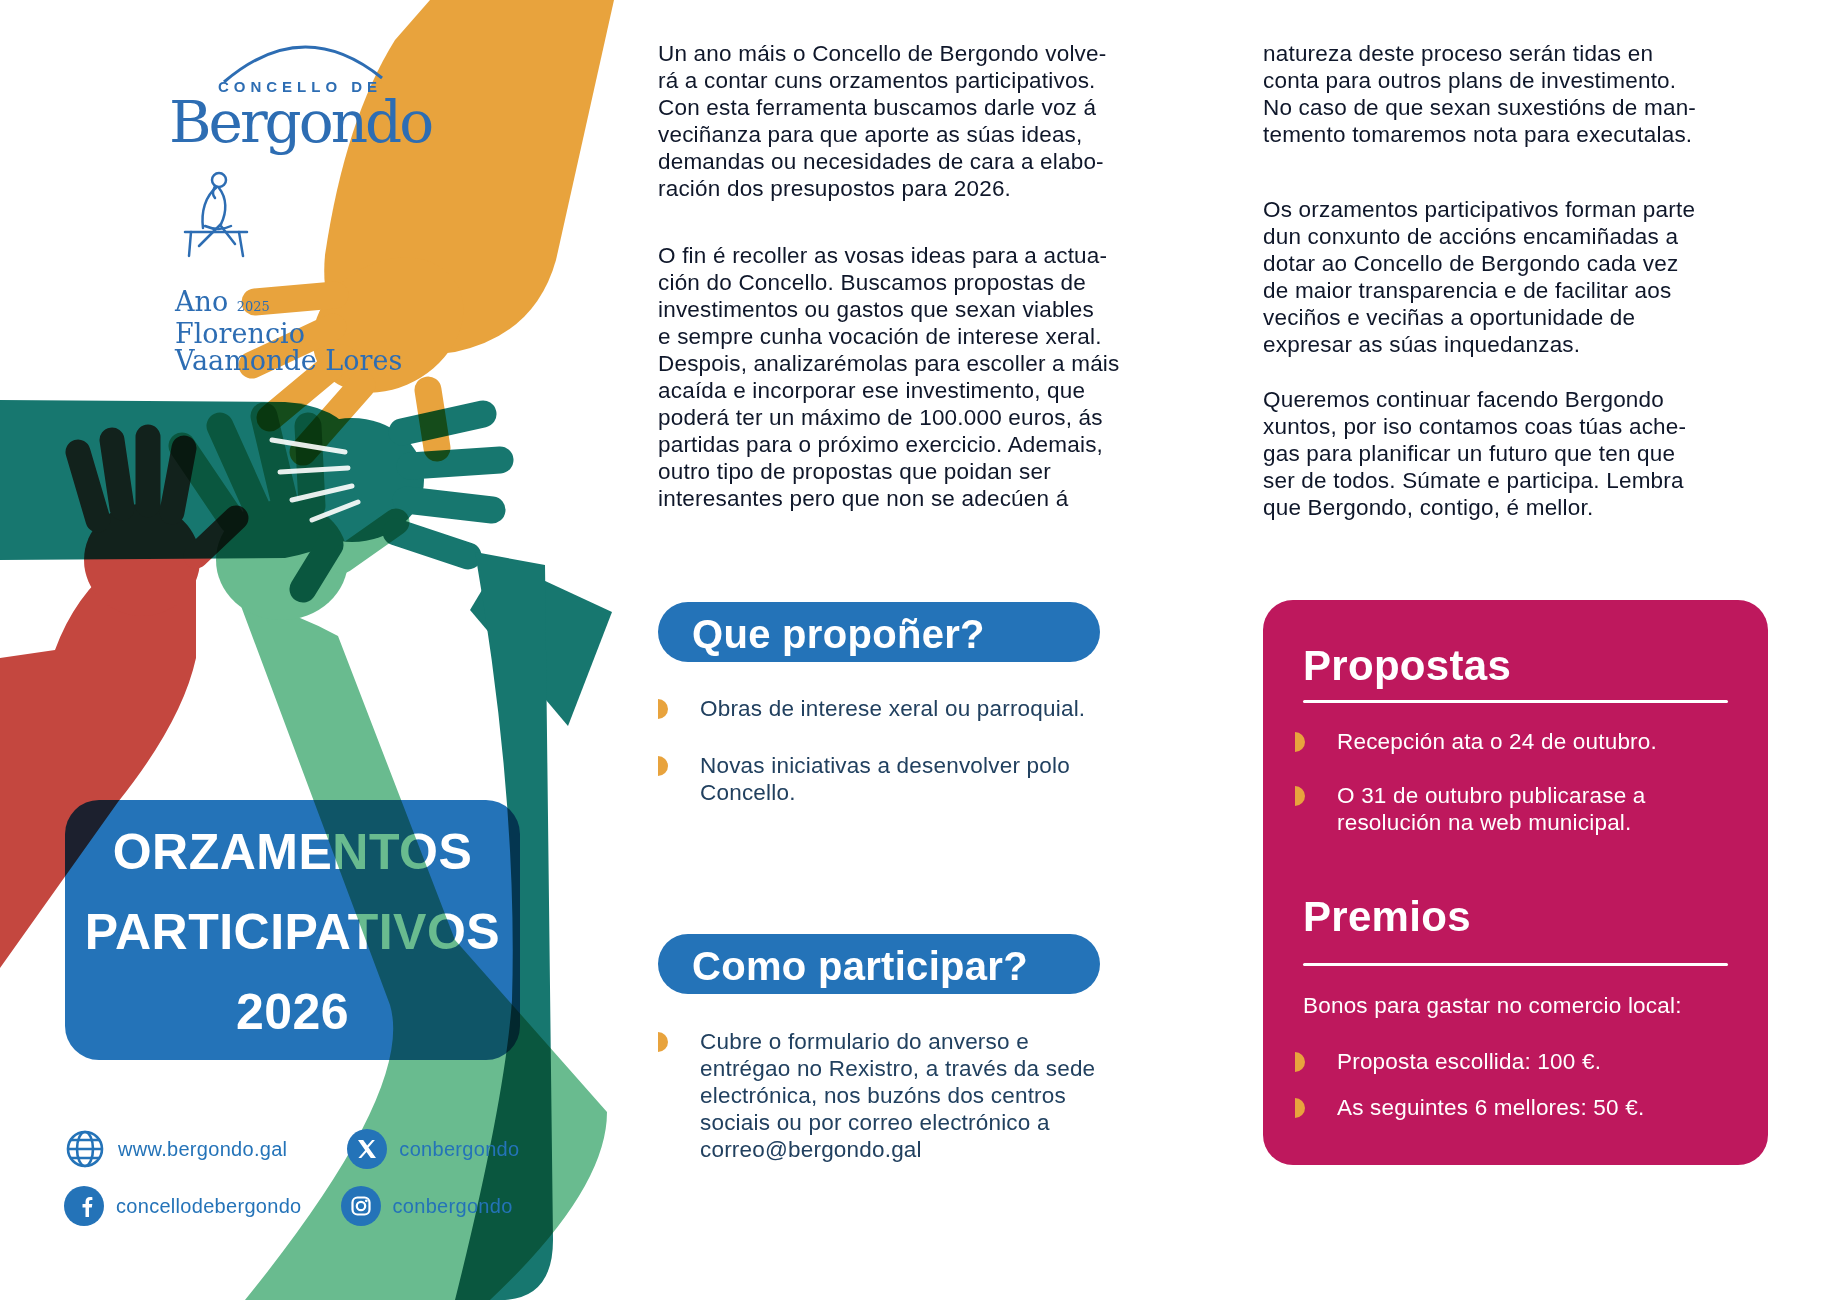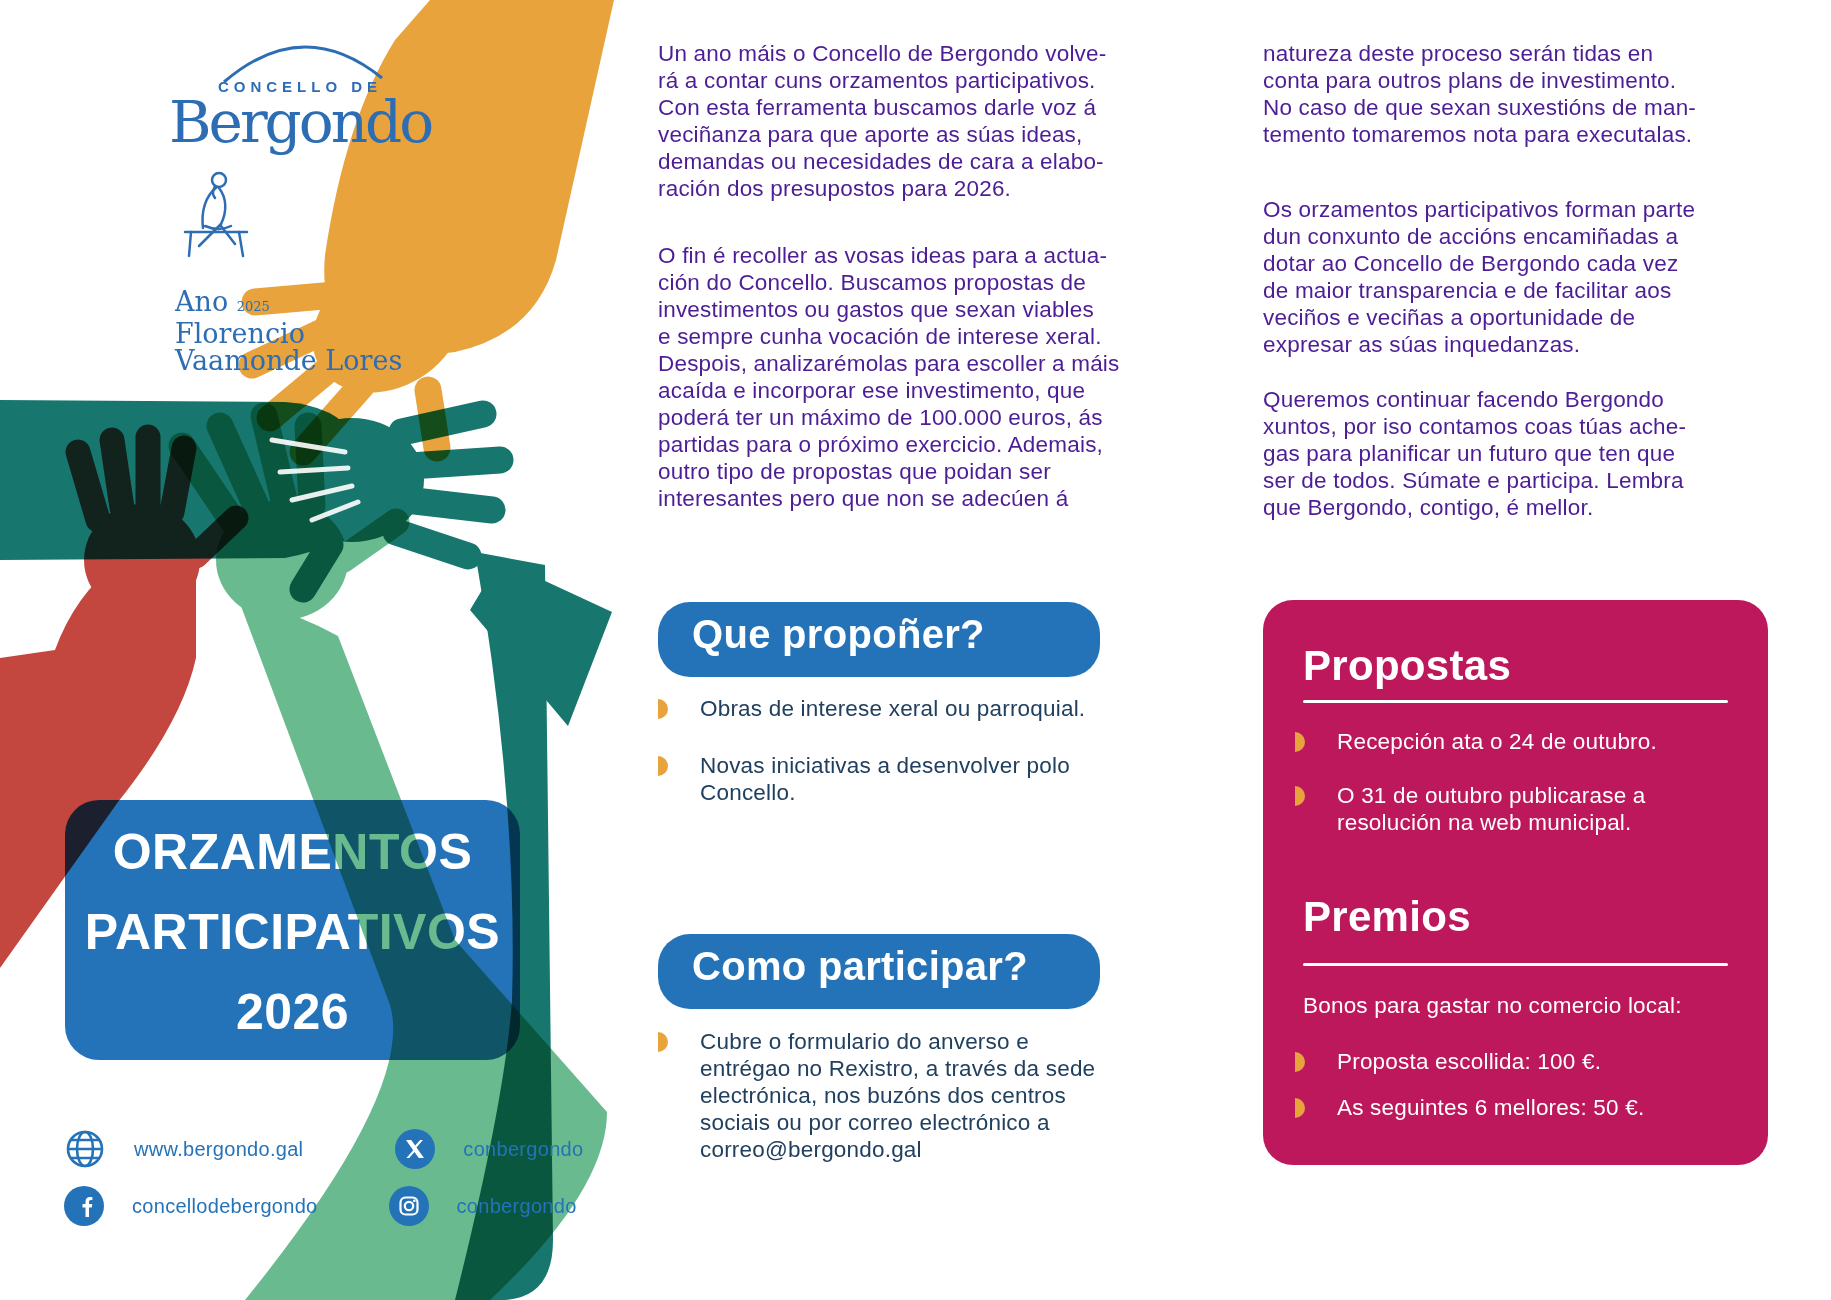--- a/index.html
+++ b/index.html
@@ -3,21 +3,21 @@
 <meta charset="utf-8">
 <style>
   * { margin:0; padding:0; box-sizing:border-box; }
   html,body { width:1831px; height:1300px; }
   body {
     position:relative; overflow:hidden; background:#ffffff;
     font-family:"Liberation Sans", sans-serif; color:#21405f;
   }
   .abs { position:absolute; }
   .body-text {
-    font-size:22.5px; line-height:27px; white-space:pre; color:#4c1d95;
+    font-size:22.5px; line-height:27px; white-space:pre; color:#0f172a;
     letter-spacing:.2px;
   }
   
   #hands { position:absolute; left:0; top:0; mix-blend-mode:multiply; pointer-events:none; }
   .logo-arc { position:absolute; left:218px; top:34px; }
   .logo-concello {
     position:absolute; left:150px; top:78px; width:300px; text-align:center;
     font-size:15px; letter-spacing:5px; color:#2d6db3; font-weight:bold;
   }
   .logo-bergondo {
@@ -26,27 +26,27 @@
   }
   .emblem { position:absolute; left:175px; top:168px; display:flex; gap:10px; align-items:flex-start;flex-direction:column; }
   .emblem-text { font-family:"DejaVu Serif", serif; color:#2d6db3; font-size:27px; line-height:27px; padding-top:18px; }
   .emblem-text .yr { font-size:13px; vertical-align:baseline; }
   .title-box {
     position:absolute; left:65px; top:800px; width:455px; height:260px;
     background:#2473b8; border-radius:34px; color:#ffffff; text-align:center;
     font-weight:bold; font-size:50px; line-height:80px; padding-top:12px;
     letter-spacing:.5px;
   }
-  .social-row { position:absolute; display:flex; align-items:center; gap:28px;justify-content:space-between; }
+  .social-row { position:absolute; display:flex; align-items:center; gap:12px;justify-content:space-between; }
   .social-label { color:#2473b8; font-size:20px; letter-spacing:.3px; }
   .icon-circle { width:40px; height:40px; border-radius:50%; background:#2473b8;
     display:flex; align-items:center; justify-content:center; flex:none; }
   
   .pill {
-    position:absolute; left:658px; width:442px; height:75px; background:#2473b8;
+    position:absolute; left:658px; width:442px; height:60px; background:#2473b8;
     border-radius:32px; color:#ffffff; font-weight:bold; font-size:40px;
     line-height:64px; padding-left:34px; letter-spacing:.3px;
   }
   
   .bullet { position:absolute; display:flex; gap:32px; }
   .bmark { width:10px; height:20px; border-radius:0 10px 10px 0; background:#e8a33d; flex:none; margin-top:4px; }
   .btxt { font-size:22.5px; line-height:27px; white-space:pre; letter-spacing:.2px; }
   
   .info-box {
     position:absolute; left:1263px; top:600px; width:505px; height:565px;

